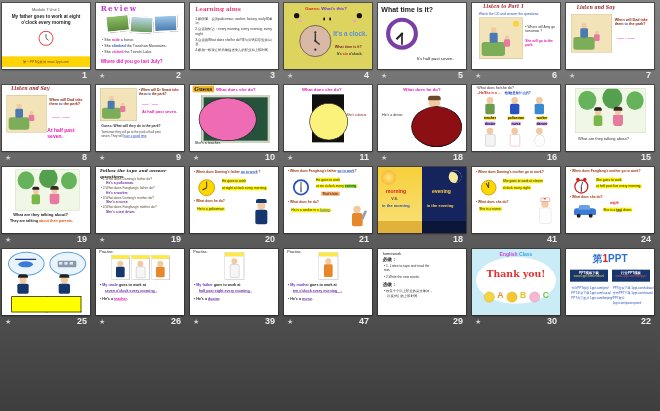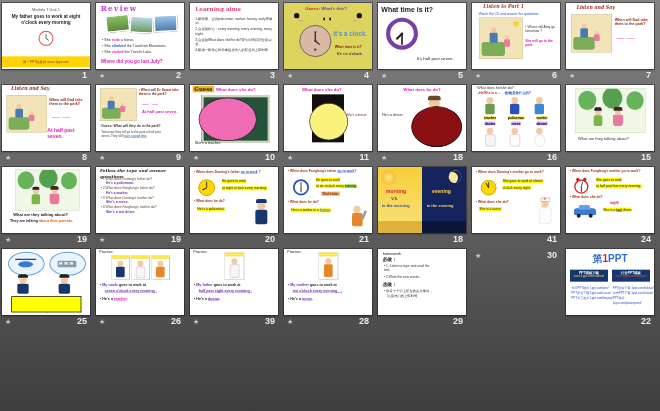--- a/index.html
+++ b/index.html
@@ -589,21 +589,21 @@
             <div class="head" style="left:19px;top:17px;width:18px;height:18px"></div>
             <div class="ab" style="left:15px;top:35px;width:26px;height:38px;background:#e8872a;border-radius:4px"></div>
           </div>
         <div class="ab" style="left:12px;top:102px;font-size:11px;font-weight:bold;color:#222"><span>• </span><span style="color:#6a30c8">My mother</span><span> goes to work at</span></div>
         <div class="ab vio ul" style="left:26px;top:120px;font-size:11px">ten o'clock every evening__.</div>
         <div class="ab" style="left:12px;top:142px;font-size:11px;font-weight:bold;color:#222"><span>• He's a </span><span class="vio ul">nurse</span><span>.</span></div>
       </div>
     </div>
     <div class="foot">
         <span class="star">★</span>
-        <span class="num">28</span>
+        <span class="num">47</span>
       </div>
   </div>
 
   <div class="cell">
     <div class="thumb">
       <div class="s">
         <div class="ab" style="left:14px;top:6px;font-size:12px;color:#222">homework</div>
         <div class="ab" style="left:14px;top:24px;font-size:14px;font-weight:bold;color:#222">必做：</div>
         <div class="ab" style="left:18px;top:46px;width:150px;font-size:10px;color:#333">• 1. Listen to tape and read the text.</div>
         <div class="ab" style="left:18px;top:78px;width:170px;font-size:10px;color:#333">• 2.Write the new words.</div>
@@ -612,20 +612,33 @@
         <div class="ab" style="left:28px;top:136px;width:210px;font-size:10px;color:#333">以及他们的上班时间。</div>
       </div>
     </div>
     <div class="foot">
         <span class="star" style="visibility: hidden;">★</span>
         <span class="num">29</span>
       </div>
   </div>
 
   <div class="cell">
+    <div class="thumb">
+      <div class="s" style="background:#c9ecf7">
+        <div class="ell" style="left:12px;top:24px;width:240px;height:140px;background:#fff"></div>
+        <div class="ab" style="left:0;top:6px;width:100%;text-align:center;font-size:15px;font-weight:bold"><span style="color:#c04ad6">English</span><span style="color:#35a8e0"> Class</span></div>
+        <div class="ab" style="left:0;top:58px;width:100%;text-align:center;font-size:28px;font-weight:bold;color:#e03030;font-family:'DejaVu Serif',serif">Thank you!</div>
+        <div class="ell" style="left:36px;top:128px;width:30px;height:30px;background:#f5d442;border:1px solid #d0a020"></div>
+        <div class="ab" style="left:76px;top:124px;font-size:26px;font-weight:bold;color:#f08a1d">A</div>
+        <div class="ell" style="left:104px;top:128px;width:30px;height:30px;background:#f5c832;border:1px solid #d0a020"></div>
+        <div class="ab" style="left:144px;top:124px;font-size:26px;font-weight:bold;color:#e8c020">B</div>
+        <div class="ell" style="left:172px;top:128px;width:30px;height:30px;background:#f5b8d0;border:1px solid #d88aa8"></div>
+        <div class="ab" style="left:212px;top:124px;font-size:26px;font-weight:bold;color:#7ac043">C</div>
+      </div>
+    </div>
     <div class="foot">
         <span class="star">★</span>
         <span class="num">30</span>
       </div>
   </div>
 
   <div class="cell">
     <div class="thumb">
       <div class="s">
         <div class="ab" style="left:0;top:10px;width:100%;text-align:center;font-size:30px;font-weight:bold"><span style="color:#2a6fd4">第</span><span style="color:#e02020">1</span><span style="color:#2a6fd4">PPT</span></div>

